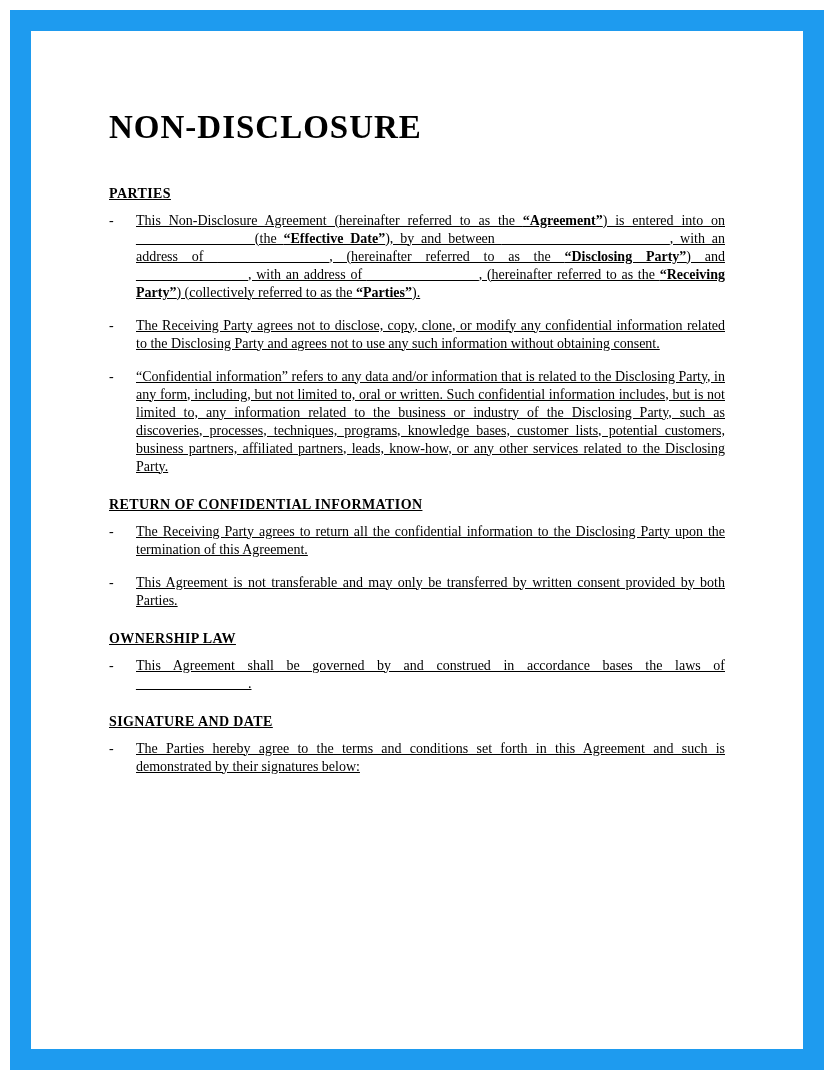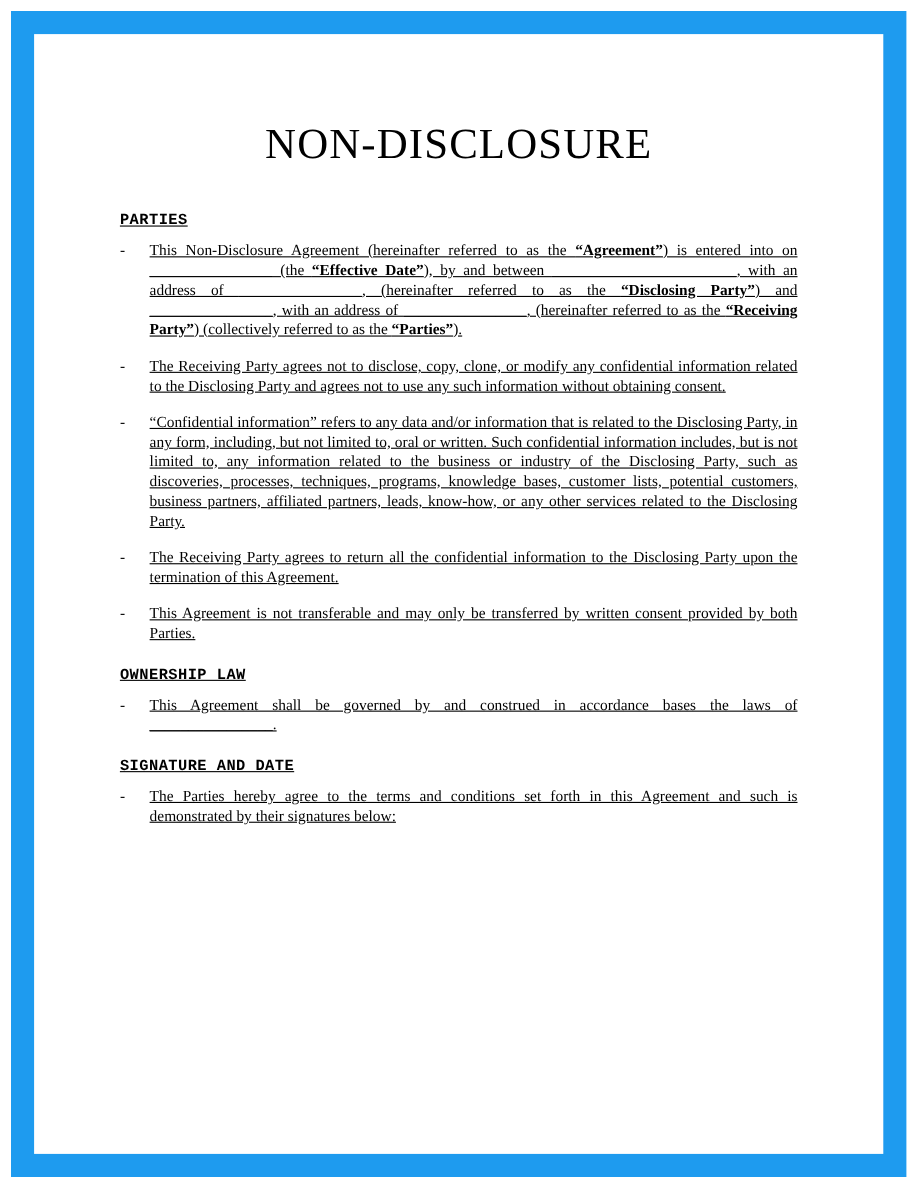--- a/index.html
+++ b/index.html
@@ -26,34 +26,33 @@
     border:21px solid var(--accent);
     background:var(--page);
     overflow:hidden;
   }
   .content{
     box-sizing:border-box;
     padding:74px 78px 0 78px;
   }
   h1{
     margin:0 0 34px 0;
-    text-align:center;
-    font-size:39px;
+    text-align:left;
+    font-size:33px;
     line-height:1.38;
-    font-weight:normal;
+    font-weight:bold;
     letter-spacing:1px;
   }
   h2{
     margin:20px 0 10px 0;
     font-size:14px;
     line-height:17px;
     font-weight:bold;
     text-decoration:underline;
     letter-spacing:0.4px;
-    font-family:Liberation Mono, monospace;
   }
   section{margin:0 0 8px 0;}
   .item{
     display:flex;
     margin:0 0 15px 0;
   }
   .dash{
     flex:0 0 27px;
     font-size:14px;
     line-height:18px;
@@ -92,20 +91,21 @@
           <span class="dash">-</span>
           <p class="text"><span>The Receiving Party agrees not to disclose, copy, clone, or modify any confidential information related to the Disclosing Party and agrees not to use any such information without obtaining consent.</span></p>
         </div>
         <div class="item">
           <span class="dash">-</span>
           <p class="text"><span>“Confidential information” refers to any data and/or information that is related to the Disclosing Party, in any form, including, but not limited to, oral or written. Such confidential information includes, but is not limited to, any information related to the business or industry of the Disclosing Party, such as discoveries, processes, techniques, programs, knowledge bases, customer lists, potential customers, business partners, affiliated partners, leads, know-how, or any other services related to the Disclosing Party.</span></p>
         </div>
       </section>
 
       <section>
+        <h2>RETURN OF CONFIDENTIAL INFORMATION</h2>
         <div class="item">
           <span class="dash">-</span>
           <p class="text"><span>The Receiving Party agrees to return all the confidential information to the Disclosing Party upon the termination of this Agreement.</span></p>
         </div>
       </section>
 
       <section>
         <div class="item">
           <span class="dash">-</span>
           <p class="text"><span>This Agreement is not transferable and may only be transferred by written consent provided by both Parties.</span></p>

